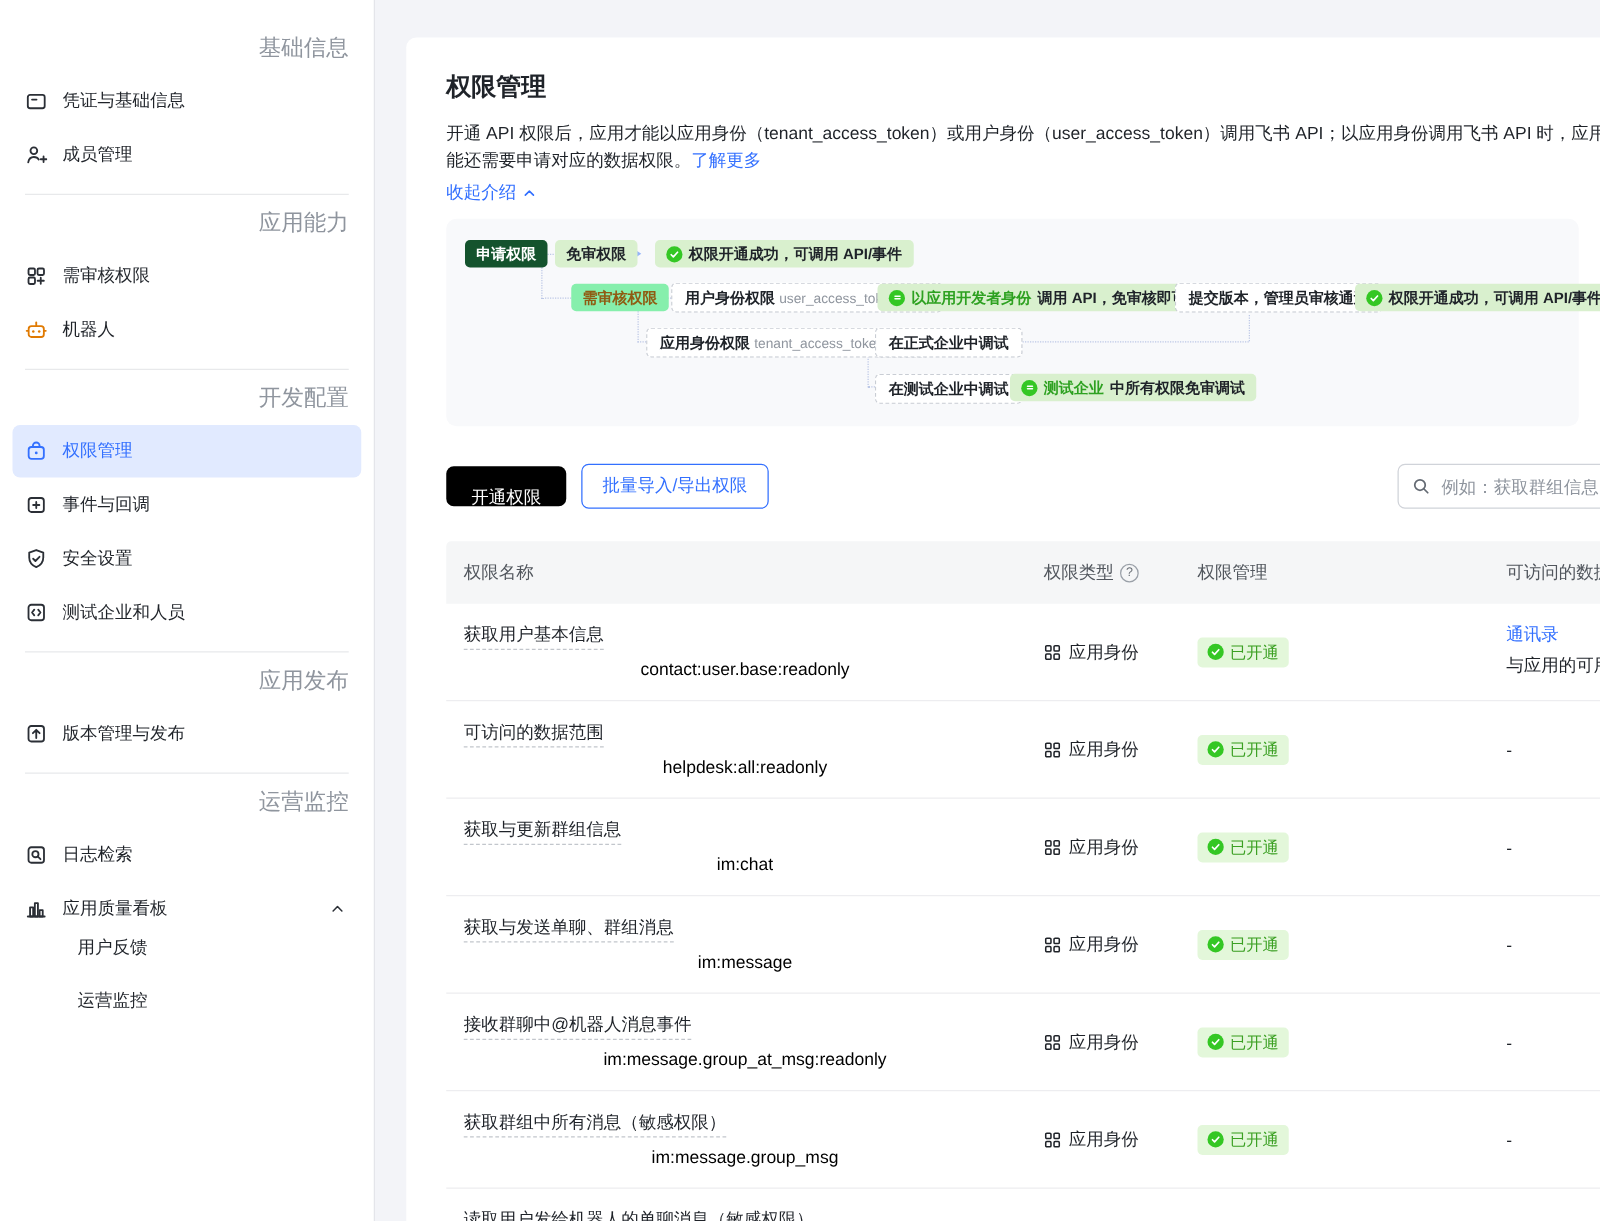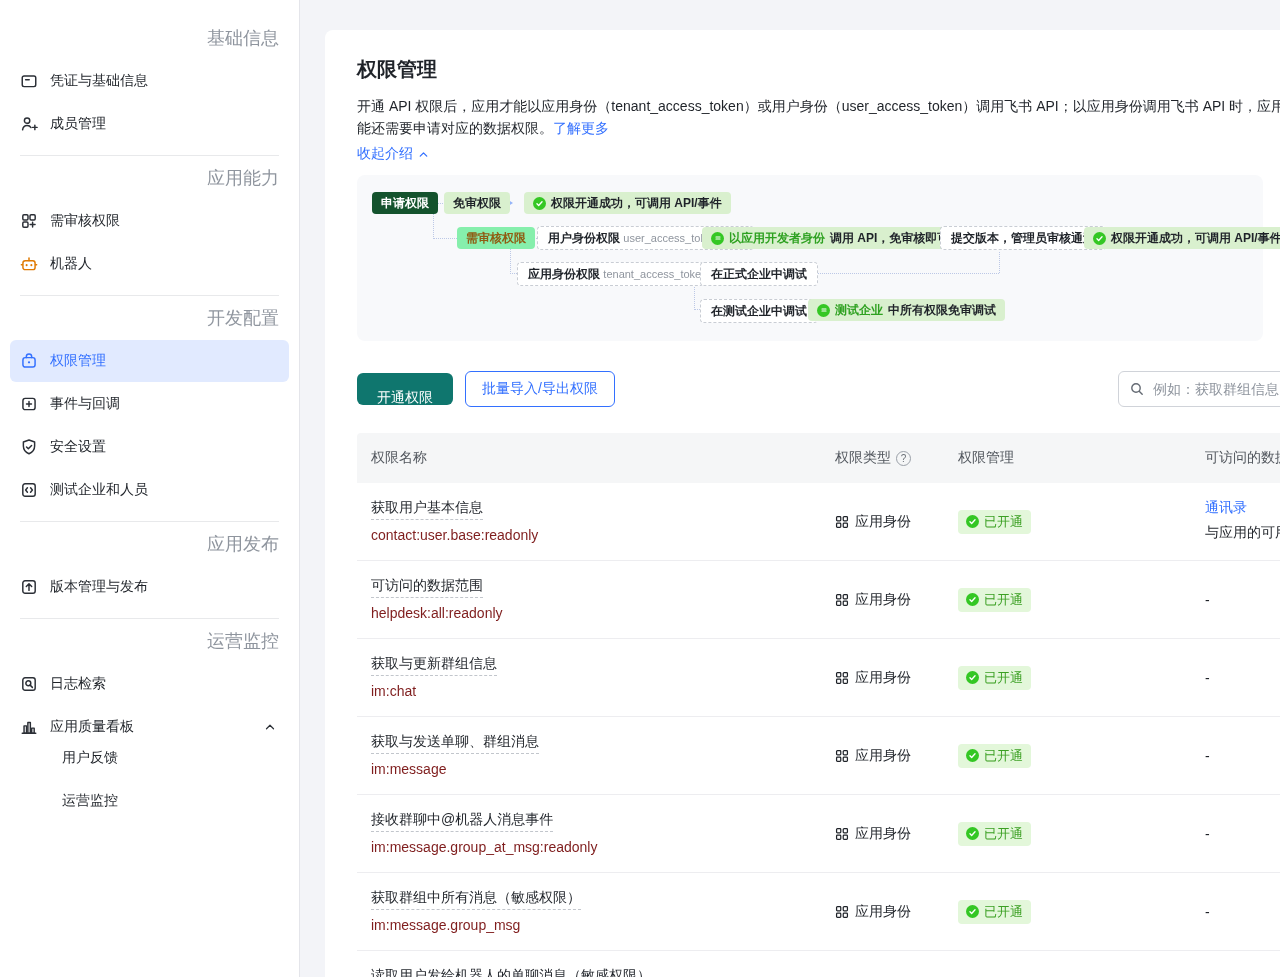--- a/index.html
+++ b/index.html
@@ -40,35 +40,35 @@
   .pill.orange { background:#86efac; color:#8f5c12; }
   .gtxt { color:#2ea121; }
   .dbox { position:absolute; height:24px; line-height:22px; padding:0 10px; border:1px dashed #c9cdd4; border-radius:4px; background:#fff; white-space:nowrap; font-weight:600; }
   .dbox .code { font-weight:400; color:#8f959e; font-size:11px; }
   .dot-h { position:absolute; border-top:1px dotted #bcc8e6; }
   .dot-v { position:absolute; border-left:1px dotted #bcc8e6; }
   .arr { position:absolute; width:0; height:0; border-top:4px solid transparent; border-bottom:4px solid transparent; border-left:6px solid #94b4f9; }
   .cicon { width:13px; height:13px; border-radius:50%; background:#34c724; color:#fff; display:inline-flex; align-items:center; justify-content:center; font-size:9px; flex:0 0 13px; }
   
   .toolbar { margin-top:30px; display:flex; align-items:center; gap:12px; width:946px; }
-  .btn-primary { background:#0f766e; color:#fff; border:none; border-radius:6px; height:29px; padding:16px 20px; font-size:14px; cursor:pointer; font-family:inherit; }
+  .btn-primary { background:#000000; color:#fff; border:none; border-radius:6px; height:29px; padding:16px 20px; font-size:14px; cursor:pointer; font-family:inherit; }
   .btn-outline { background:#fff; color:#3370ff; border:1px solid #3370ff; border-radius:6px; height:36px; padding:0 16px; font-size:14px; cursor:pointer; font-family:inherit; }
   .search { margin-left:auto; width:185px; height:36px; border:1px solid #d0d3d9; border-radius:6px; display:flex; align-items:center; padding:0 10px; gap:8px; background:#fff; }
   .search input { border:none; outline:none; flex:1; font-size:14px; font-family:inherit; color:#1f2329; min-width:0; }
   .search input::placeholder { color:#8f959e; }
   
   .table { margin-top:26px; width:946px; }
   .thead, .trow { display:grid; grid-template-columns:464px 123px 247px 112px; }
   .thead { background:#f5f6f7; height:50px; align-items:center; color:#51565d; border-radius:4px 4px 0 0; }
   .thead > div { padding-left:14px; white-space:nowrap; display:flex; align-items:center; gap:5px; }
   .qmark { width:15px; height:15px; border:1px solid #9aa0a8; border-radius:50%; color:#6b7077; font-size:10px; display:inline-flex; align-items:center; justify-content:center; }
   .trow { border-bottom:1px solid #ededf0; min-height:78px; }
   .cell-name { padding:16px 0 16px 14px; }
   .perm-title { font-weight:400; display:inline-block; border-bottom:1px dashed #c2c6cc; padding-bottom:2px; cursor:default; }
-  .perm-code { color:#7f1d1d; margin-top:7px; }
+  .perm-code { color:#000000; margin-top:7px;text-align:center; }
   .cell-mid { display:flex; align-items:center; padding-left:14px; gap:6px; }
   .badge { display:inline-flex; align-items:center; gap:5px; background:#e3f7da; color:#3ba023; border-radius:4px; height:24px; padding:0 8px; font-size:13px; }
   .cell-scope { padding:16px 0 0 14px; white-space:nowrap; }
   .cell-scope.center { display:flex; align-items:center; padding-top:0; }
   .scope-extra { margin-top:7px; }
 </style>
 </head>
 <body>
 
 <nav class="sidebar">

